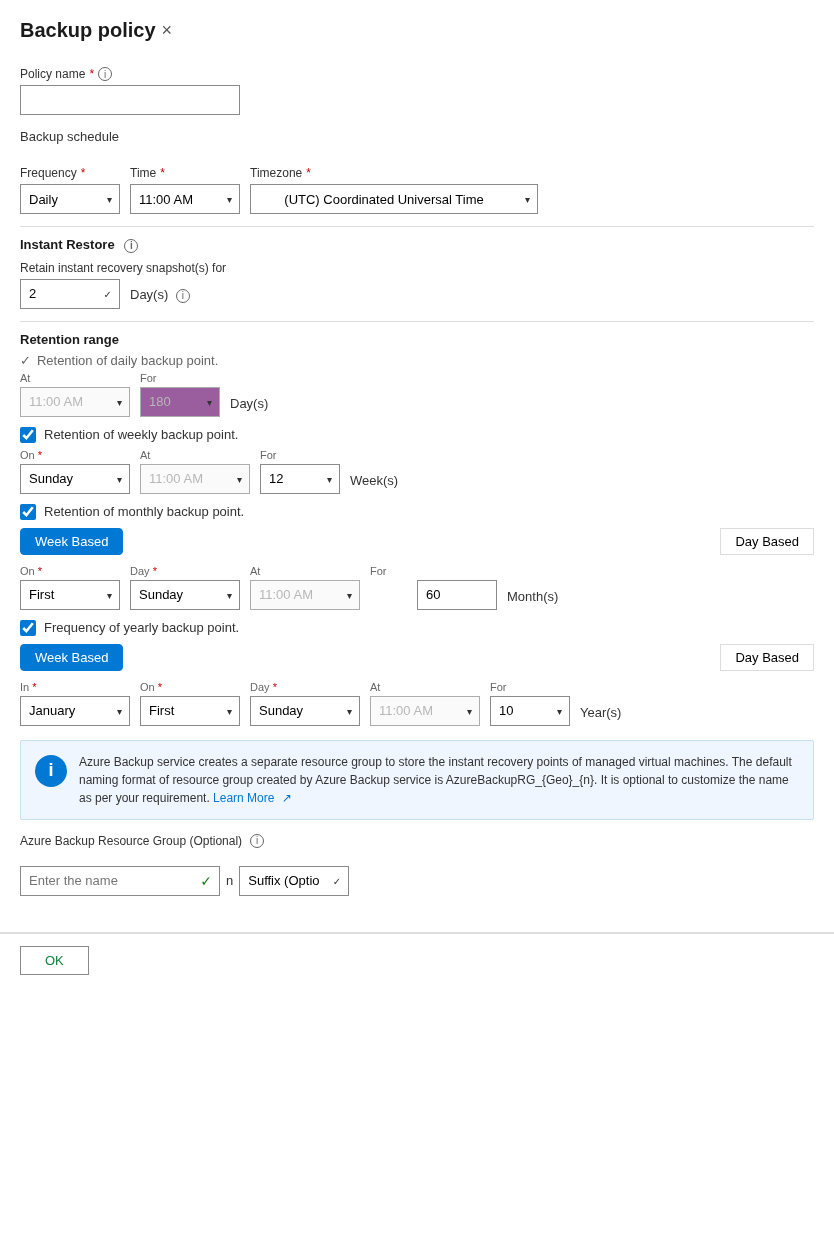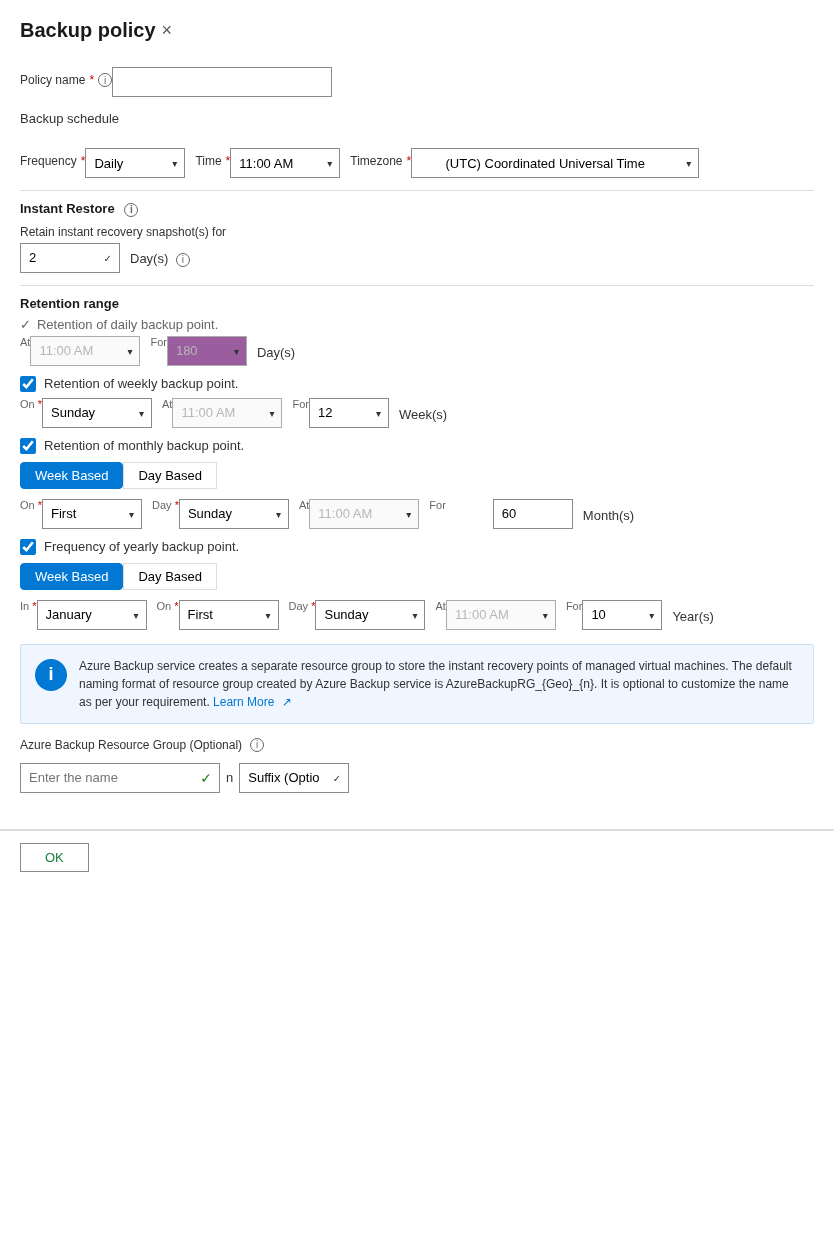--- a/index.html
+++ b/index.html
@@ -81,21 +81,21 @@
       margin-bottom: 22px;
     }
     .row-group {
       display: flex;
       align-items: flex-end;
       gap: 10px;
       flex-wrap: wrap;
     }
     .field-group {
       display: flex;
-      flex-direction: row;
+      flex-direction: column;
     }
     .select-wrapper {
       position: relative;
       display: inline-block;
       text-decoration: underline;
     }
     select {
       appearance: none;
       -webkit-appearance: none;
       border: 1px solid #8a8a8a;
@@ -158,22 +158,23 @@
       accent-color: #0078d4;
     }
     .unit-label {
       font-size: 13px;
       color: #333;
       align-self: flex-end;
       padding-bottom: 6px;
     }
     .tab-group {
       display: flex;
-      gap: 0;
+      gap: 12px;
       margin: 8px 0 10px 0;
+      justify-content: space-between;
     }
     .tab-btn {
       padding: 5px 14px;
       font-size: 13px;
       border: 1px solid #ddd;
       background: #fff;
       cursor: pointer;
       border-radius: 0;
     }
     .tab-btn.active {
@@ -216,21 +217,21 @@
     }
     .external-link {
       font-size: 12px;
       color: #0078d4;
       cursor: pointer;
       margin-left: 4px;
     }
     .resource-group-row {
       display: flex;
       gap: 6px;
-      margin-top: 11px;
+      margin-top: 18px;
     }
     .input-check-wrapper {
       position: relative;
       display: inline-flex;
       align-items: center;
     }
     .input-check-wrapper input {
       border: 1px solid #8a8a8a;
       padding: 5px 28px 5px 8px;
       font-size: 13px;

